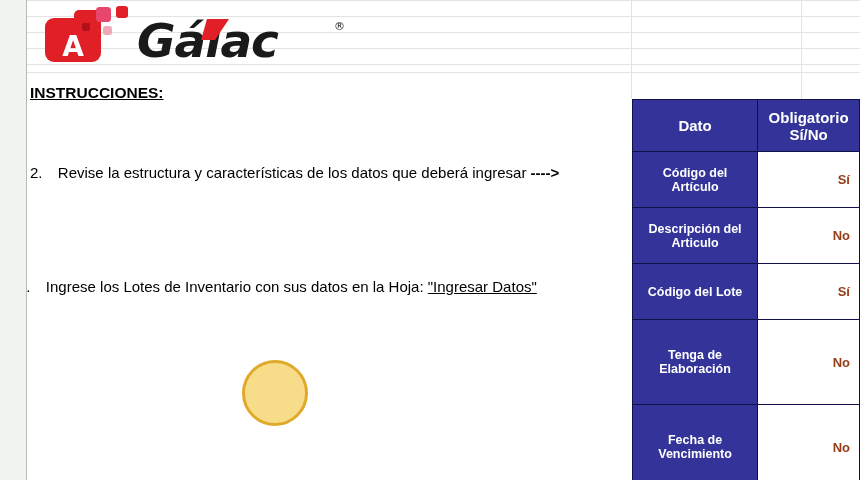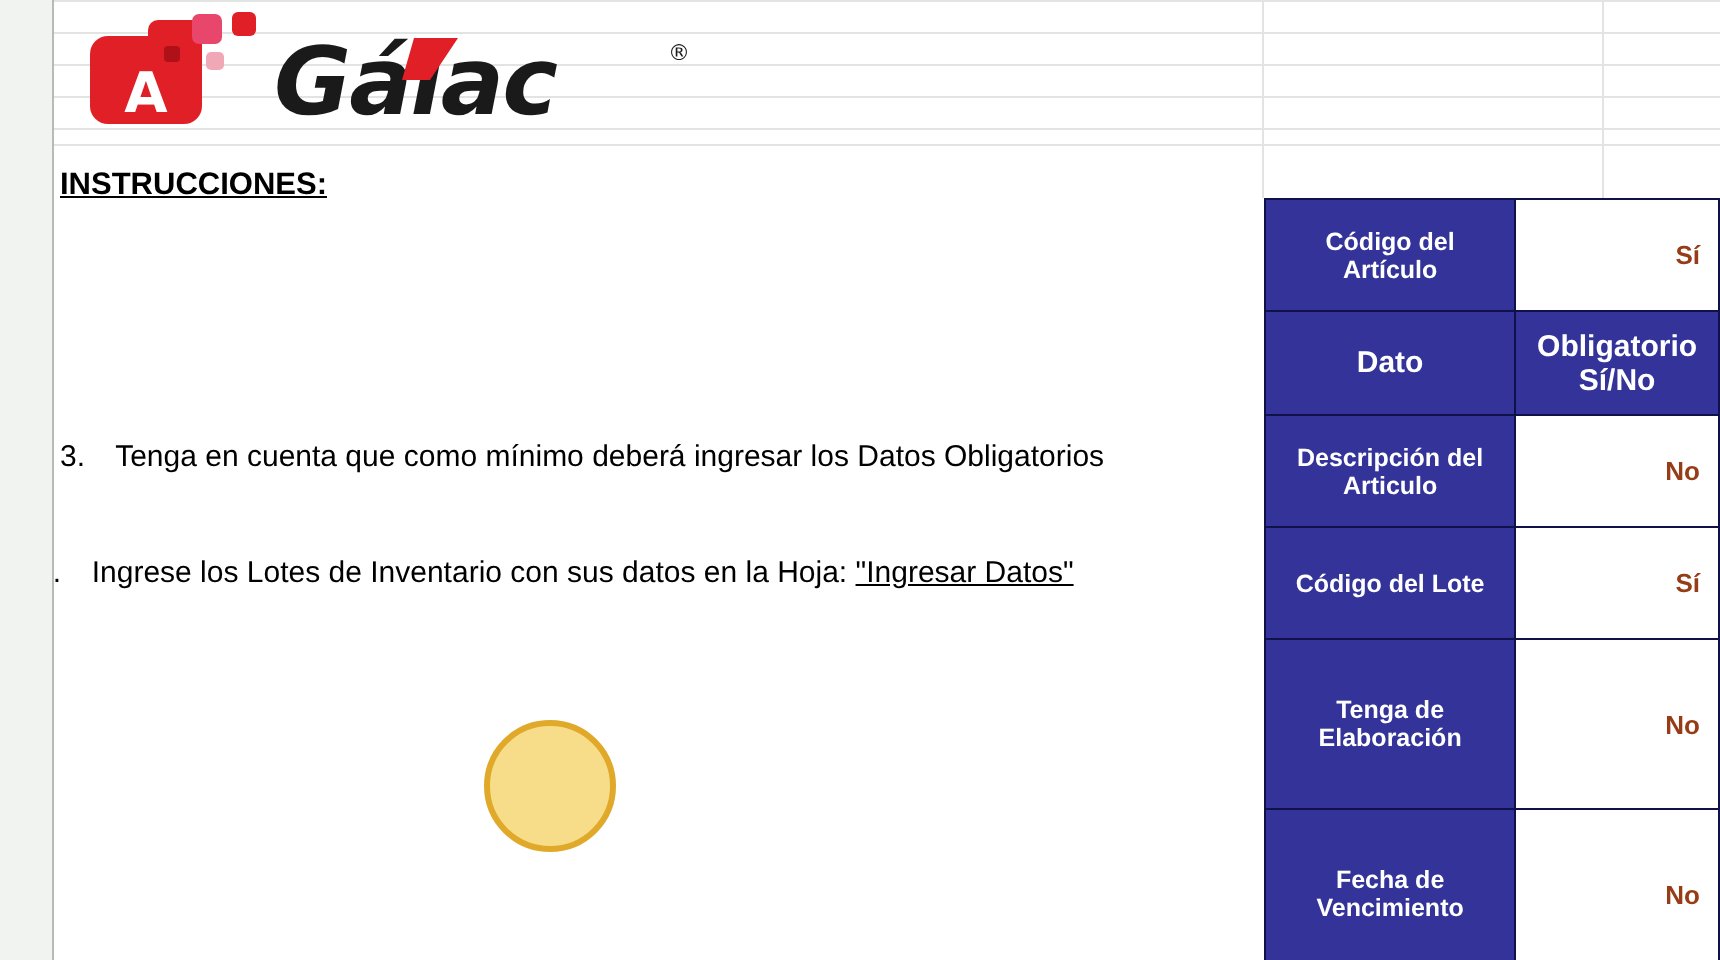--- a/index.html
+++ b/index.html
@@ -187,52 +187,52 @@
 
         <polygon points="167,13 189,13 175,34 161,34" fill="#e01f26"></polygon>
         <text x="294" y="24" font-family="DejaVu Sans, sans-serif" font-size="11" fill="#1a1a1a">®</text>
       </g>
     </svg>
   </div>
 
   <div class="txt heading" style="left:30px;top:84px;">INSTRUCCIONES:</div>
 
 
-
-  <div class="txt" style="left:30px;top:220px;">
-    <span>3.</span>
+  <div class="txt" style="left:30px;top:164px;">
+    <span>2.</span>
     <span style="display:inline-block;width:7px;"></span>
-    <span>Tenga en cuenta que como mínimo deberá ingresar los Datos Obligatorios</span>
+    <span>Revise la estructura y características de los datos que deberá ingresar </span><span class="bold">----&gt;</span>
   </div>
+
 
   <div class="txt" style="left:18px;top:278px;">
     <span>4.</span>
     <span style="display:inline-block;width:7px;"></span>
     <span>Ingrese los Lotes de Inventario con sus datos en  la Hoja:  </span><span class="ul">"Ingresar Datos"</span>
   </div>
 
   <div class="circle"></div>
 
   <table class="tbl">
     <colgroup>
       <col class="col-dato">
       <col class="col-obl">
     </colgroup>
     <tbody>
-      <tr style="height:56px;">
-        <td class="lbl">Código del Artículo</td>
-        <td class="val">Sí</td>
-      </tr>
       <tr>
         <th class="hdr">Dato</th>
         <th class="hdr">
           <span>Obligatorio</span><br>
           <span>Sí/No</span>
         </th>
       </tr>
+      <tr style="height:56px;">
+        <td class="lbl">Código del Artículo</td>
+        <td class="val">Sí</td>
+      </tr>
       <tr style="height:56px;padding-left:46px;">
         <td class="lbl">Descripción del Articulo</td>
         <td class="val">No</td>
       </tr>
       <tr style="height:56px;">
         <td class="lbl">Código del Lote</td>
         <td class="val">Sí</td>
       </tr>
       <tr style="height:85px;">
         <td class="lbl">Tenga de Elaboración</td>

